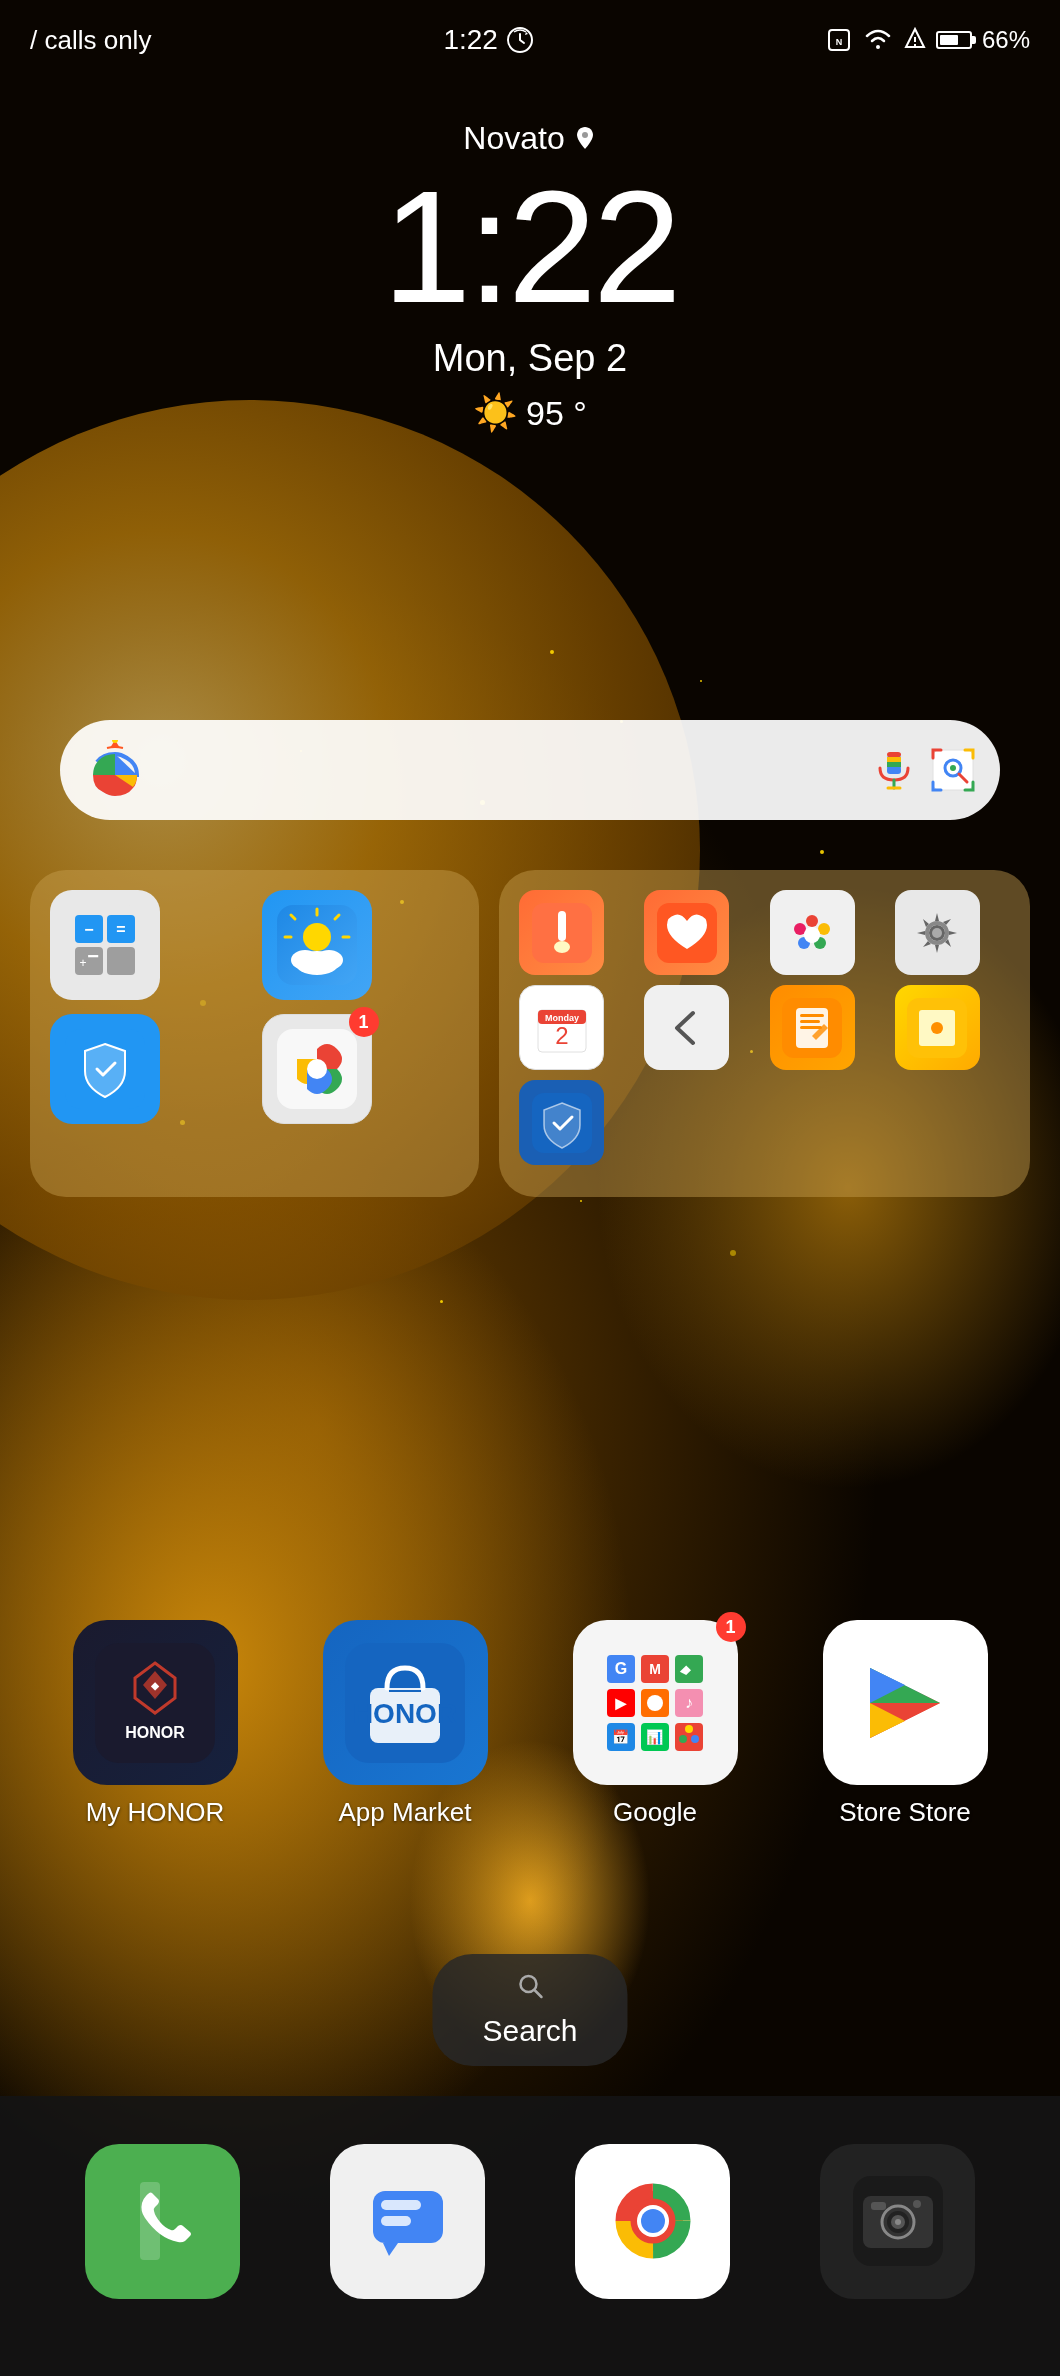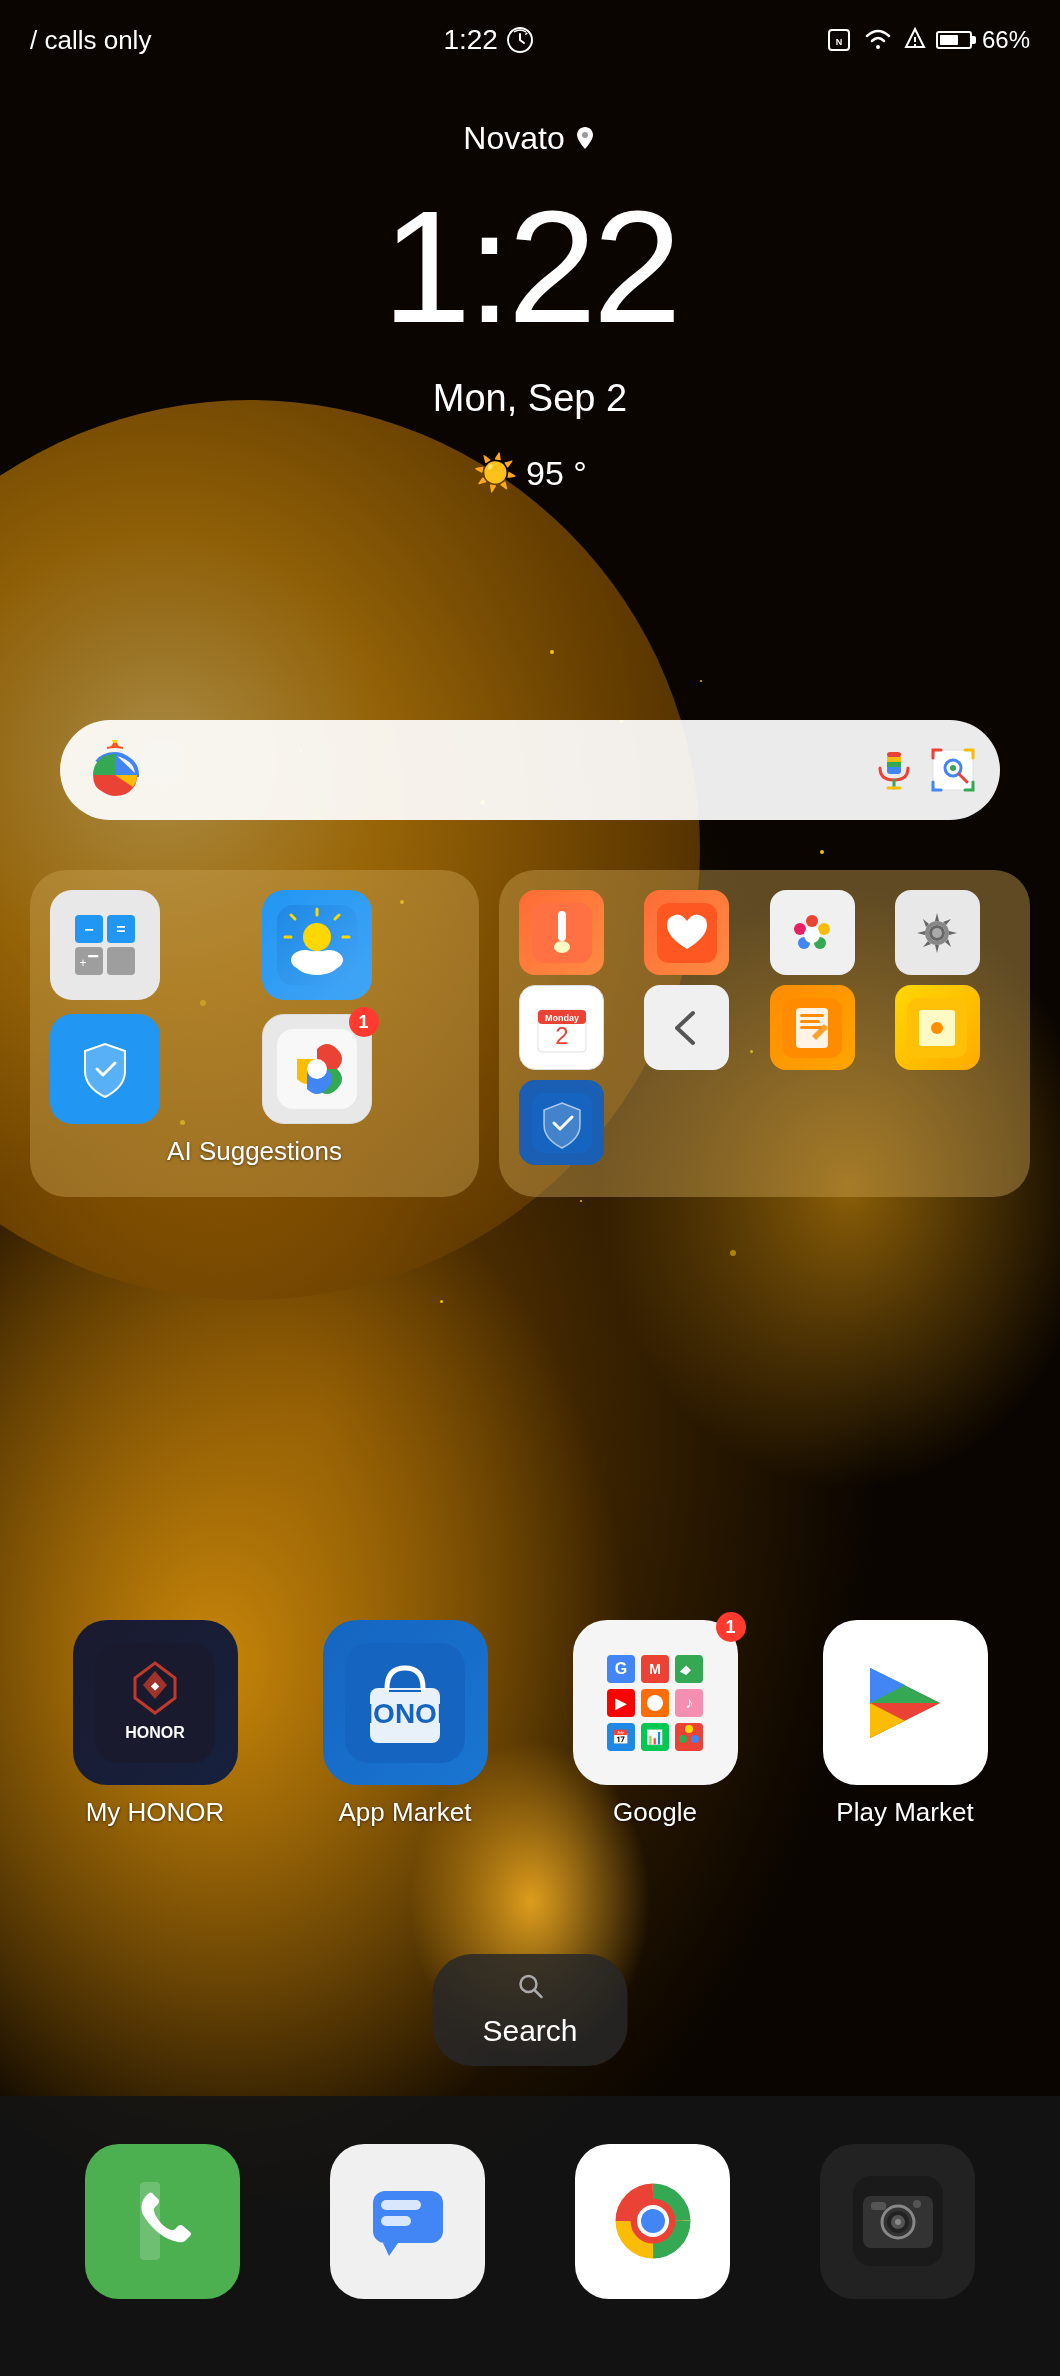--- a/index.html
+++ b/index.html
@@ -119,21 +119,20 @@
     
     .clock-section {
       position: absolute;
       top: 120px;
       left: 0;
       right: 0;
       display: flex;
       flex-direction: column;
       align-items: center;
       z-index: 10;
-      gap: 20px;
     }
 
     .location {
       color: #fff;
       font-size: 32px;
       font-weight: 400;
       display: flex;
       align-items: center;
       gap: 8px;
       margin-bottom: 10px;
@@ -661,21 +660,20 @@
 
           <path d="M40 20 Q50 10 60 20 Q70 30 60 40 L40 40 Z" fill="#EA4335"></path>
           <path d="M40 40 Q50 30 60 40 Q70 50 60 60 L40 60 Z" fill="#FBBC05" transform="rotate(90,40,40) translate(-10,0)"></path>
           <path d="M20 40 Q10 30 20 20 Q30 10 40 20 L40 40 Z" fill="#34A853" transform="rotate(180,40,40)"></path>
           <path d="M40 60 Q30 70 20 60 Q10 50 20 40 L40 40 Z" fill="#4285F4" transform="rotate(270,40,40) translate(0,-10)"></path>
 
           <circle cx="40" cy="40" r="10" fill="white"></circle>
         </svg>
       </div>
     </div>
-    <div class="folder-label">AI Suggestions</div>
   </div>
 
   <div class="folder folder-essentials">
     <div class="folder-grid-3">
 
       <div class="app-icon-sm paintbrush-icon" style="border-radius:16px;">
         <svg width="60" height="60" viewBox="0 0 60 60">
           <rect width="60" height="60" rx="12" fill="#ff7043"></rect>
           <rect x="26" y="8" width="8" height="30" rx="4" fill="white"></rect>
           <ellipse cx="30" cy="44" rx="8" ry="6" fill="#fff9c4"></ellipse>
@@ -840,21 +838,21 @@
           </linearGradient>
         </defs>
 
         <path d="M25 25 L95 60 L25 60 Z" fill="#34A853"></path>
         <path d="M25 60 L95 60 L25 95 Z" fill="#EA4335"></path>
 
         <path d="M25 25 L60 42 L25 60 Z" fill="#4285F4"></path>
         <path d="M25 60 L60 78 L25 95 Z" fill="#FBBC05"></path>
       </svg>
     </div>
-    <div class="app-label">Play Market</div>
+    <div class="app-label">Store Store</div>
   </div>
 </div>
 
 <div class="bottom-search">
   <svg width="28" height="28" viewBox="0 0 28 28">
     <circle cx="12" cy="12" r="8" fill="none" stroke="#aaa" stroke-width="2.5"></circle>
     <line x1="18" y1="18" x2="25" y2="25" stroke="#aaa" stroke-width="2.5" stroke-linecap="round"></line>
   </svg>
   <span class="bottom-search-text">Search</span>
 </div>

